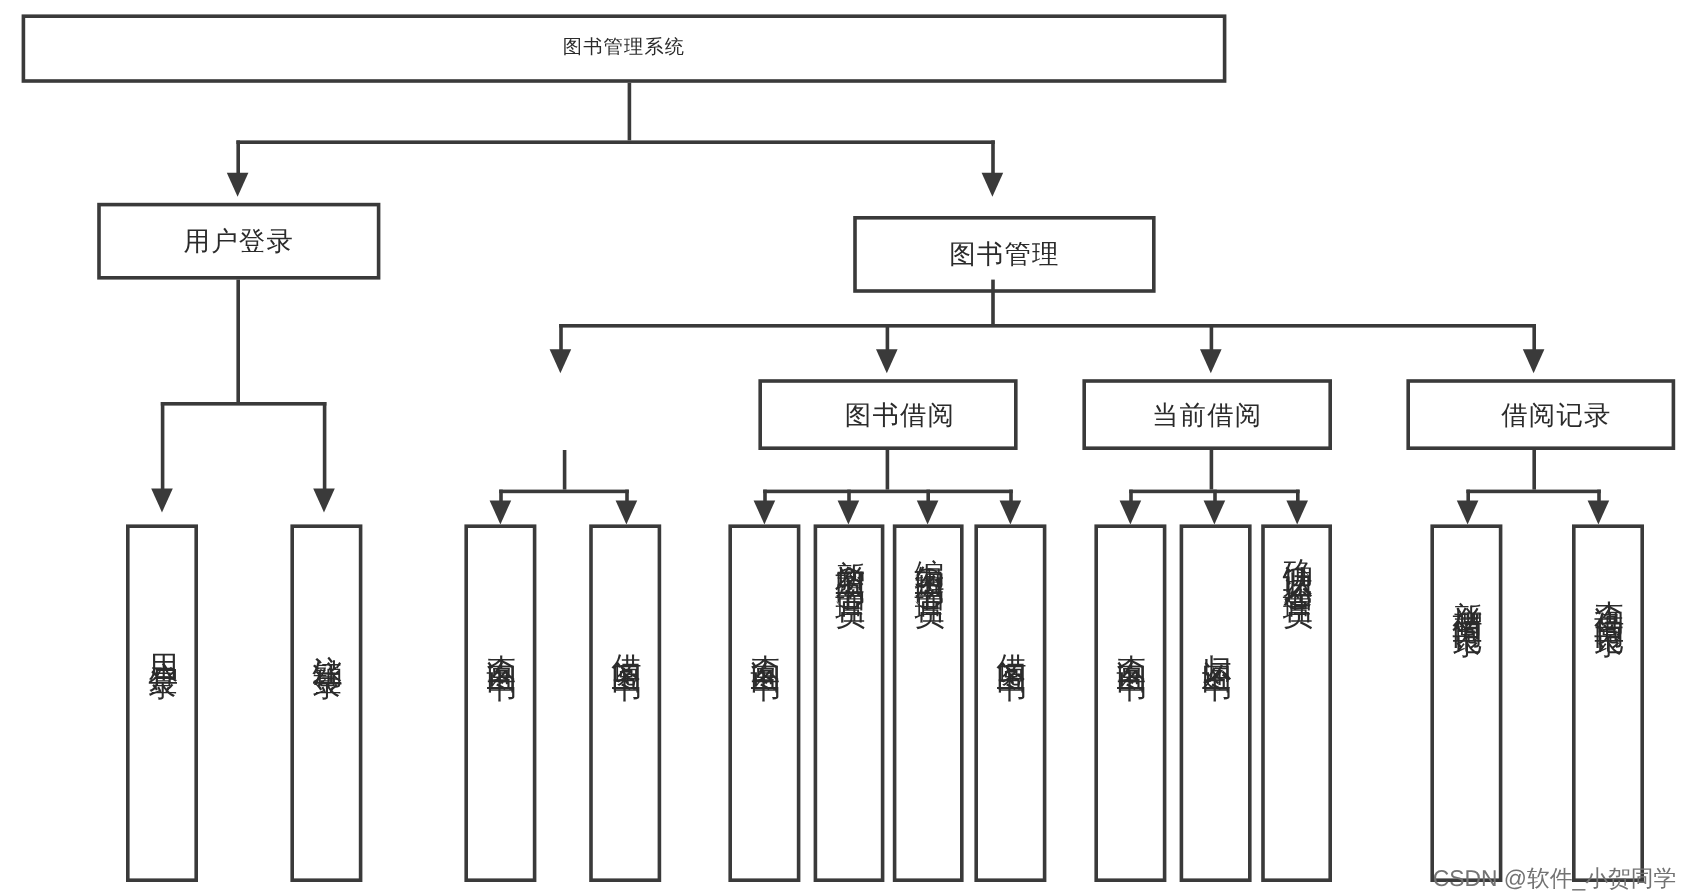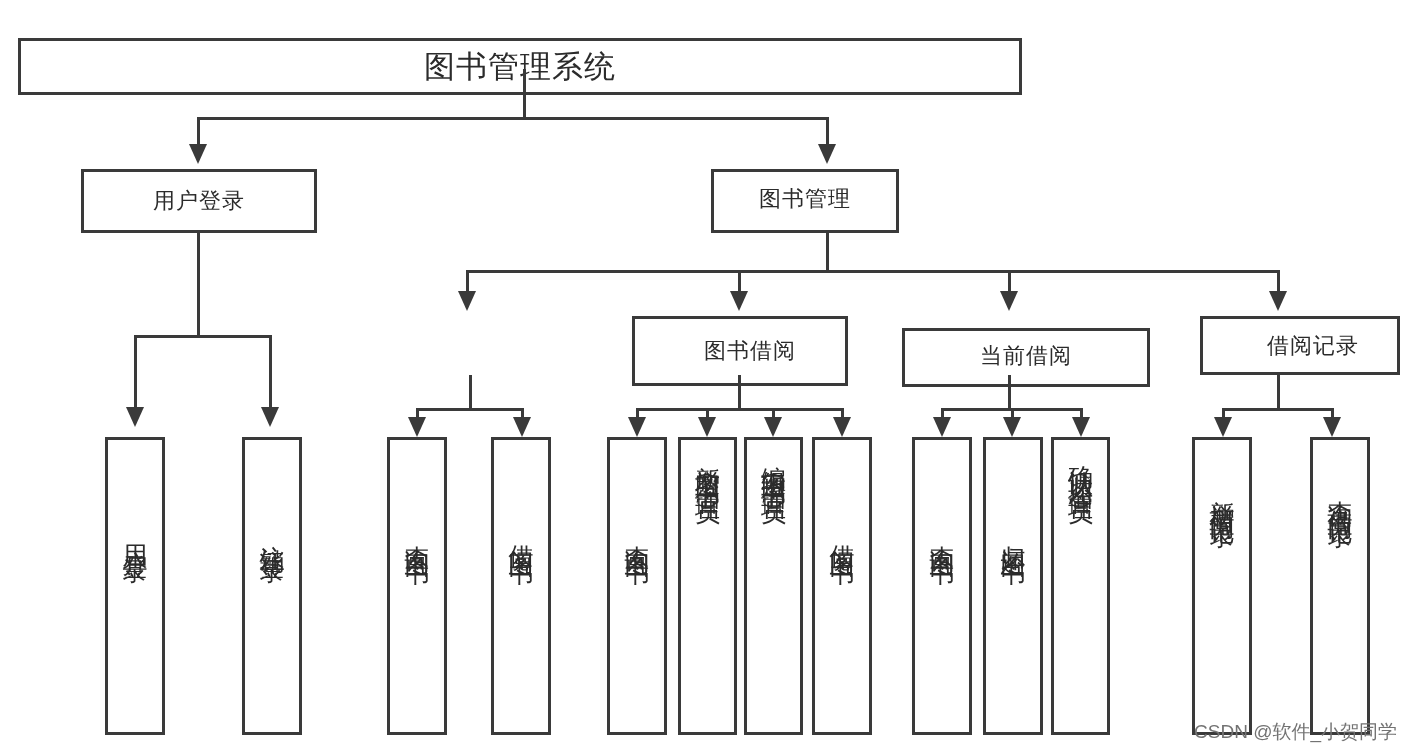--- a/index.html
+++ b/index.html
@@ -28,22 +28,21 @@
     align-items: center;
     justify-content: center;
     color: #2b2b2b;
     line-height: 1.15;
   }
   .node.h {
     font-size: 22px;
     letter-spacing: 1px;
   }
   .node.root {
-    font-size: 31px;
-    margin-top: 26px;
+    font-size: 16px;
   }
   
   .node.v {
     border-width: 3px;
     align-items: flex-start;
     justify-content: center;
     padding-top: 8px;
   }
   .node.v .vtext {
     writing-mode: vertical-rl;
@@ -95,21 +94,21 @@
 
   <div class="ln v" style="left:197px; top:117px; width:3px; height:28px;"></div>
   <div class="arrow" style="left:189px; top:144px;"></div>
   <div class="ln v" style="left:826px; top:117px; width:3px; height:28px;"></div>
   <div class="arrow" style="left:818px; top:144px;"></div>
 
   <div class="node h" style="left:81px; top:169px; width:236px; height:64px;">
     <span>用户登录</span>
   </div>
 
-  <div class="node h" style="left:711px; top:169px; width:188px; height:64px;font-family:Liberation Mono, monospace;">
+  <div class="node h" style="left:711px; top:180px; width:252px; height:64px;">
     <span>图书管理</span>
   </div>
 
   <div class="ln v" style="left:197px; top:233px; width:3px; height:102px;"></div>
   <div class="ln h" style="left:134px; top:335px; width:138px; height:3px;"></div>
   <div class="ln v" style="left:134px; top:335px; width:3px; height:73px;"></div>
   <div class="arrow" style="left:126px; top:407px;"></div>
   <div class="ln v" style="left:269px; top:335px; width:3px; height:73px;"></div>
   <div class="arrow" style="left:261px; top:407px;"></div>
 
@@ -117,27 +116,27 @@
   <div class="ln h" style="left:466px; top:270px; width:814px; height:3px;"></div>
   <div class="ln v" style="left:466px; top:270px; width:3px; height:22px;"></div>
   <div class="arrow" style="left:458px; top:291px;"></div>
   <div class="ln v" style="left:738px; top:270px; width:3px; height:22px;"></div>
   <div class="arrow" style="left:730px; top:291px;"></div>
   <div class="ln v" style="left:1008px; top:270px; width:3px; height:22px;"></div>
   <div class="arrow" style="left:1000px; top:291px;"></div>
   <div class="ln v" style="left:1277px; top:270px; width:3px; height:22px;"></div>
   <div class="arrow" style="left:1269px; top:291px;"></div>
 
-  <div class="node h" style="left:632px; top:316px; width:216px; height:70px;padding-left:20px;">
+  <div class="node h" style="left:632px; top:316px; width:216px; height:59px;padding-left:20px;">
     <span>图书借阅</span>
   </div>
-  <div class="node h" style="left:902px; top:328px; width:248px; height:59px;font-family:Liberation Mono, monospace;">
+  <div class="node h" style="left:902px; top:316px; width:208px; height:59px;">
     <span>当前借阅</span>
   </div>
-  <div class="node h" style="left:1200px; top:316px; width:200px; height:59px;padding-left:26px;">
+  <div class="node h" style="left:1172px; top:316px; width:224px; height:59px;padding-left:26px;">
     <span>借阅记录</span>
   </div>
 
   <div class="ln v" style="left:469px; top:375px; width:3px; height:33px;"></div>
   <div class="ln h" style="left:416px; top:408px; width:108px; height:3px;"></div>
   <div class="ln v" style="left:416px; top:408px; width:3px; height:10px;"></div>
   <div class="arrow" style="left:408px; top:417px;"></div>
   <div class="ln v" style="left:521px; top:408px; width:3px; height:10px;"></div>
   <div class="arrow" style="left:513px; top:417px;"></div>
 

